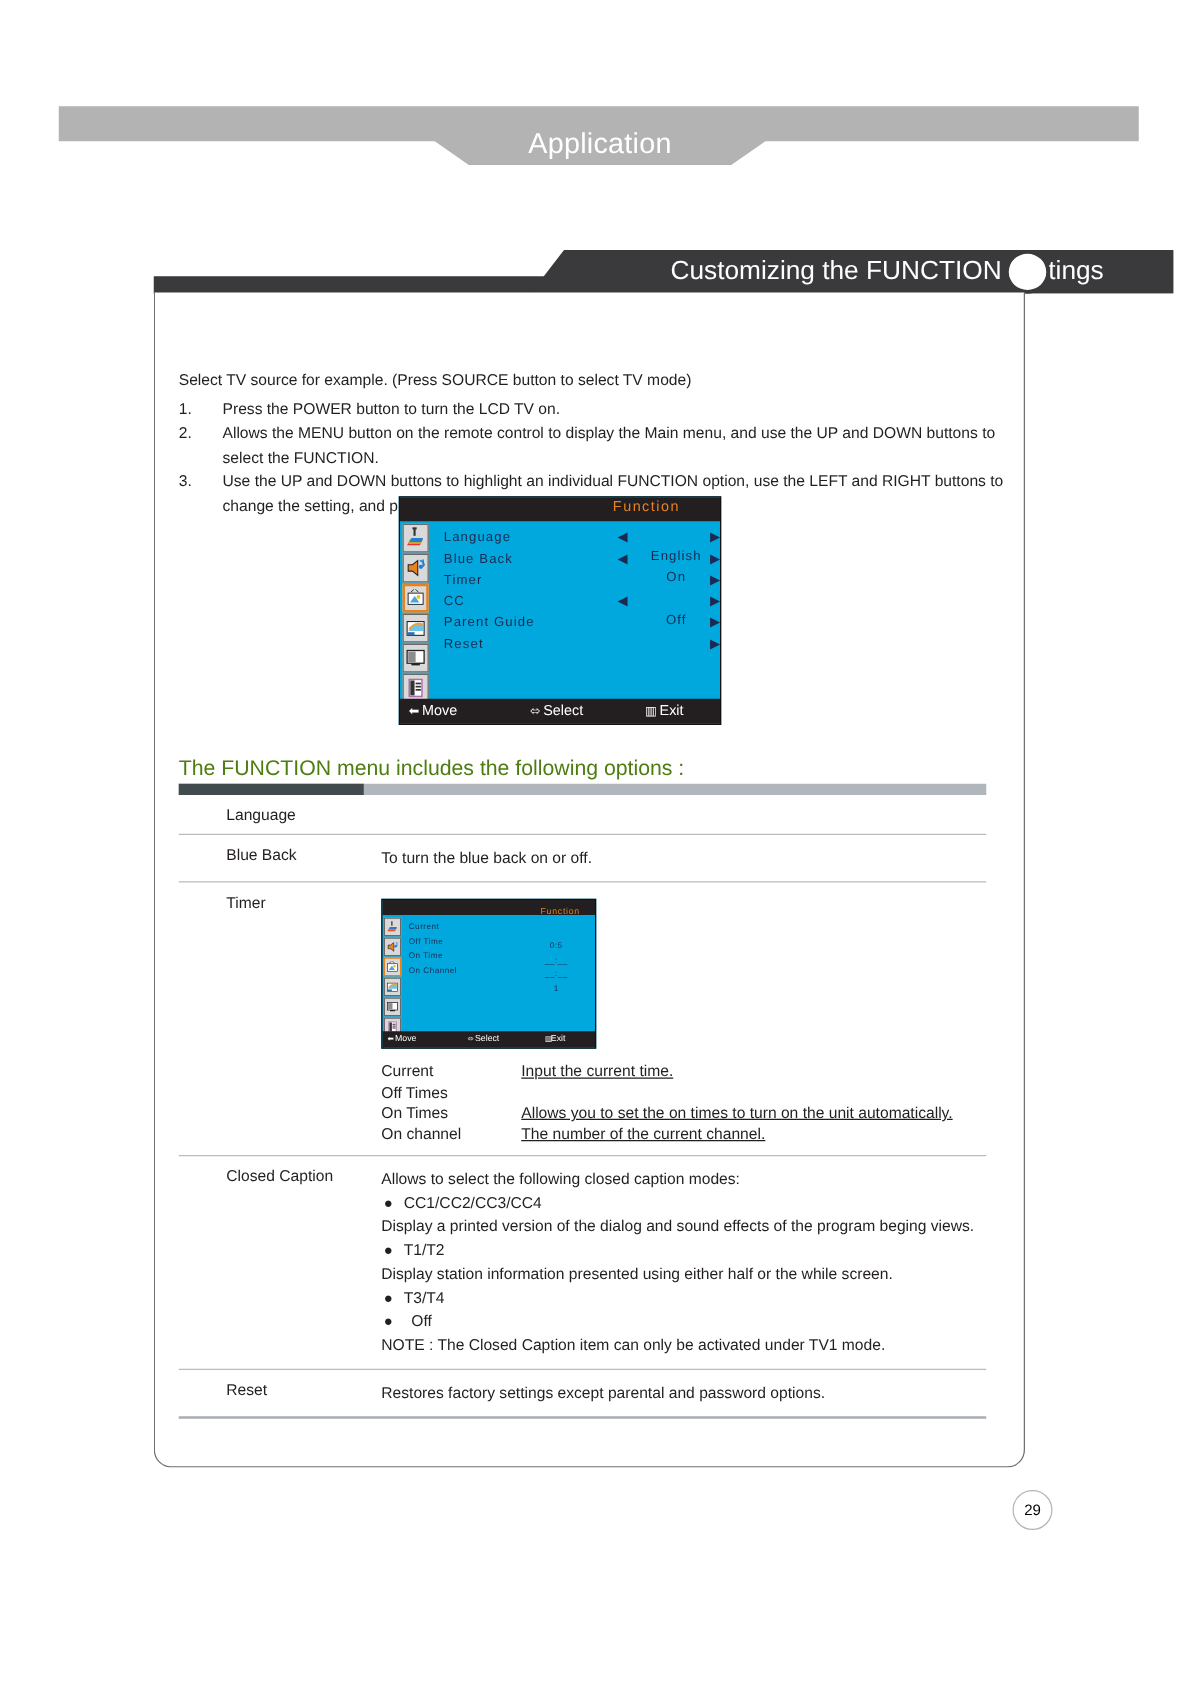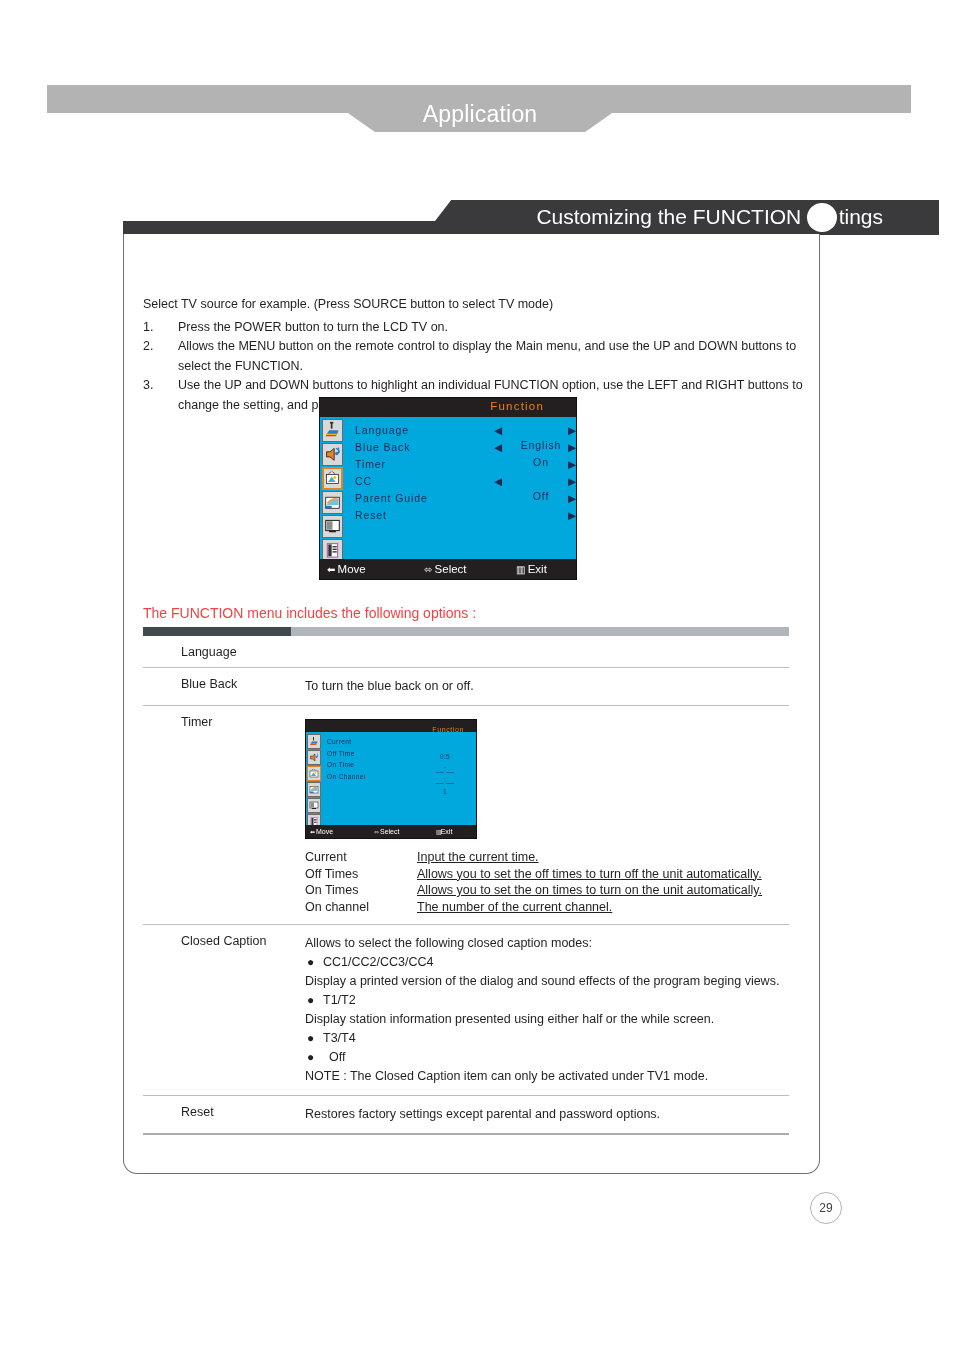--- a/index.html
+++ b/index.html
@@ -181,22 +181,22 @@
   .osd-bottombar span.it { position: absolute; top: 0; }
   .osd-bottombar .b1 { left: 7px; }
   .osd-bottombar .b2 { left: 104px; }
   .osd-bottombar .b3 { left: 196px; }
   .osd-bottombar .gl { font-size: 10px; letter-spacing: -1px; }
 
   
   .includes-line {
     position: absolute;
     left: 143px; top: 605px;
-    font-size: 14px;
-    color: #ef4444;
+    font-size: 17px;
+    color: #4d7c0f;
   }
 
   .split-bar {
     position: absolute;
     left: 143px; top: 627px;
     width: 646px; height: 9px;
     background: #b0b6bb;
   }
   .split-bar .dark {
     position: absolute; left: 0; top: 0;
@@ -277,21 +277,21 @@
   
   .icoart { position: absolute; inset: 1px; }
 
   
   .pagenum {
     position: absolute;
     left: 810px; top: 1192px;
     width: 32px; height: 32px;
     border: 1.5px solid #b5b5b5;
     border-radius: 50%;
-    color: #404040;
+    color: #000000;
     font-size: 12px;
     text-align: center;
     line-height: 30px;
   }
 </style>
 </head>
 <body>
 
 <div class="top-banner"></div>
 <div class="banner-tab">
@@ -536,21 +536,20 @@
         </div>
       </div>
 
       <div class="timer-defs">
         <div class="tr">
           <span class="k">Current</span>
           <span class="v">Input the current time.</span>
         </div>
         <div class="tr">
           <span class="k">Off Times</span>
-          <span class="v">Allows you to set the off times to turn off the unit automatically.</span>
         </div>
         <div class="tr">
           <span class="k">On Times</span>
           <span class="v">Allows you to set the on times to turn on the unit automatically.</span>
         </div>
         <div class="tr">
           <span class="k">On channel</span>
           <span class="v">The number of the current channel.</span>
         </div>
       </div>

